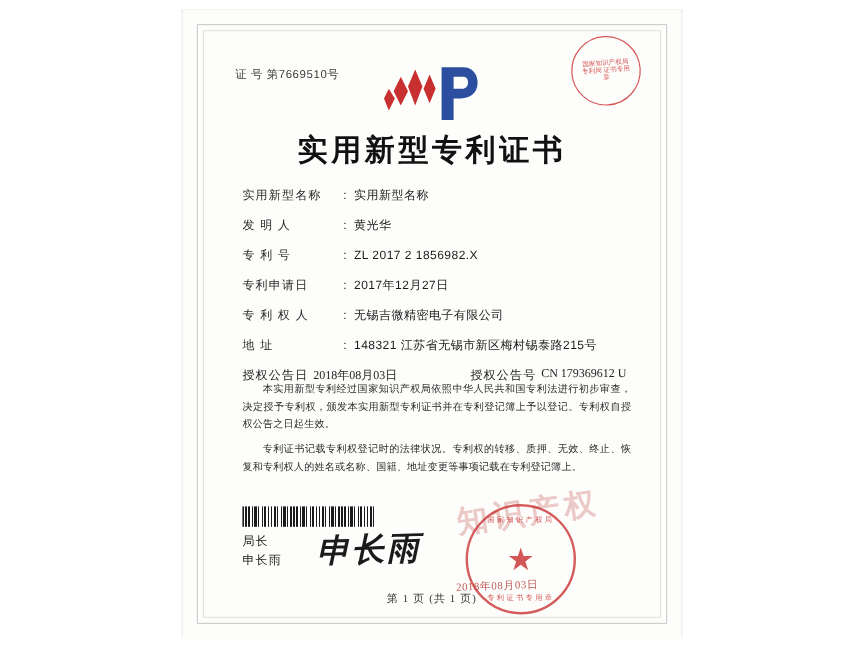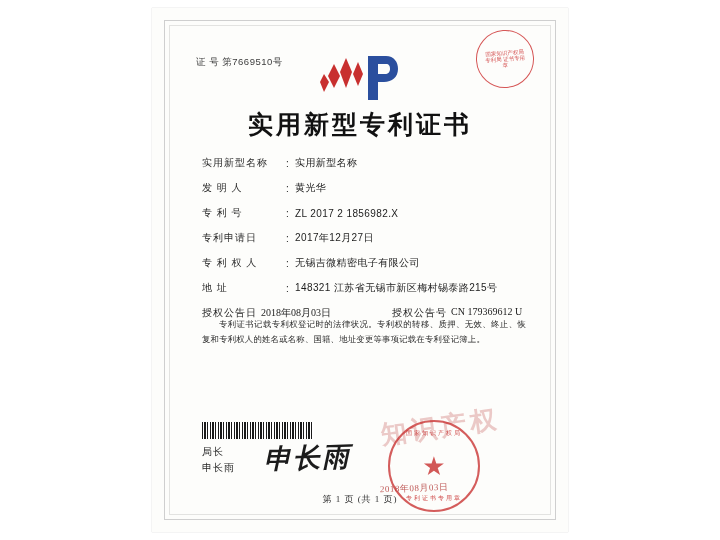--- a/index.html
+++ b/index.html
@@ -364,20 +364,21 @@
           <div class="split-value">2018年08月03日</div>
         </div>
         <div class="split-right">
           <div class="split-label">授权公告号</div>
           <div class="split-value">CN 179369612 U</div>
         </div>
       </div>
     </div>
 
     <div class="body-text">
+      <p>本实用新型专利经过国家知识产权局依照中华人民共和国专利法进行初步审查，决定授予专利权，颁发本实用新型专利证书并在专利登记簿上予以登记。专利权自授权公告之日起生效。</p>
       <p>专利证书记载专利权登记时的法律状况。专利权的转移、质押、无效、终止、恢复和专利权人的姓名或名称、国籍、地址变更等事项记载在专利登记簿上。</p>
     </div>
 
     <div class="barcode"></div>
 
     <div class="sign-labels">
       <div>局长</div>
       <div>申长雨</div>
     </div>
     <div class="signature">申长雨</div>

